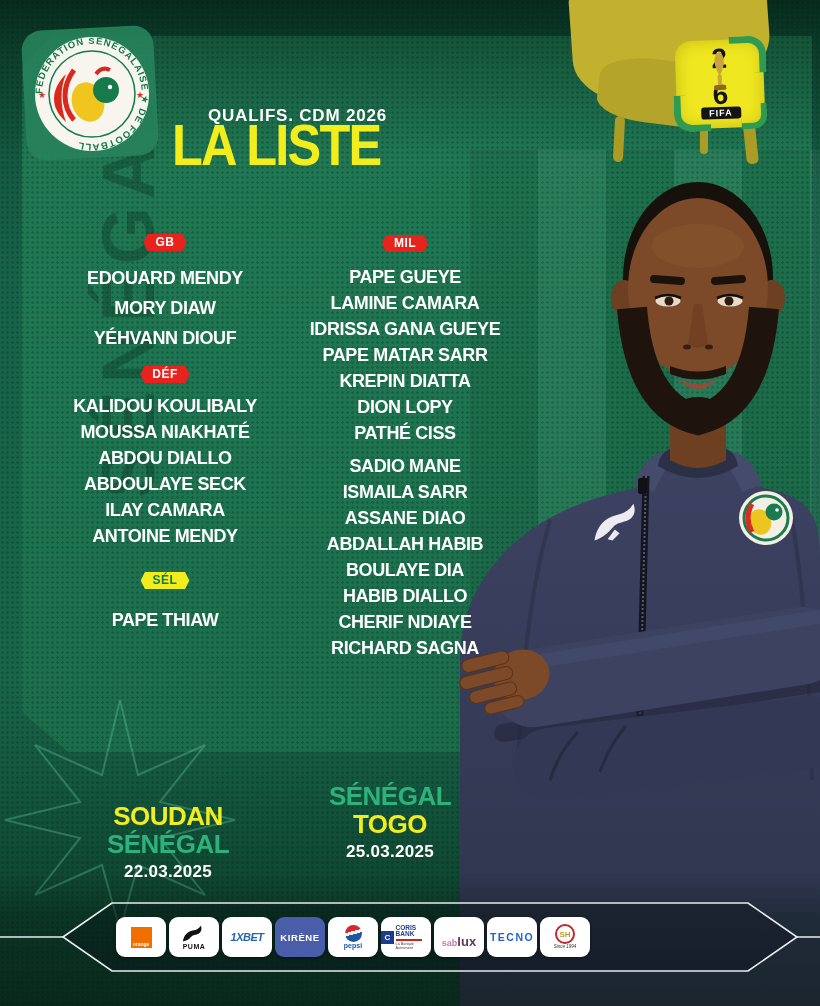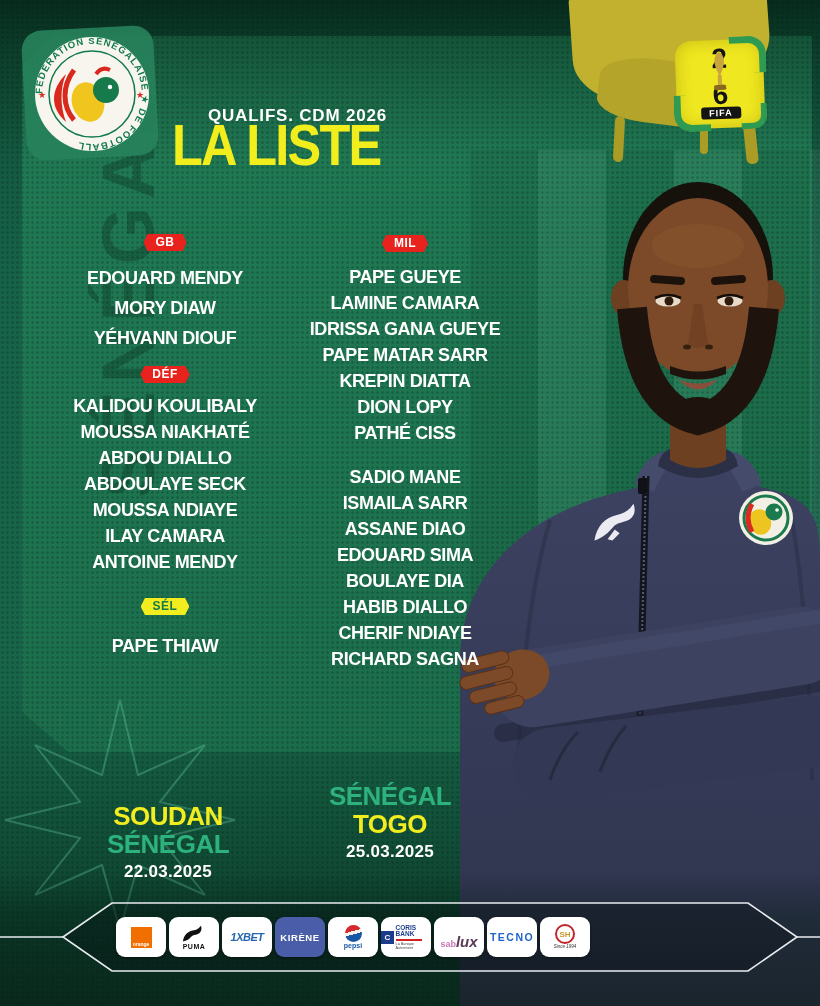--- a/index.html
+++ b/index.html
@@ -80,21 +80,21 @@
     background:linear-gradient(165deg,#d6282f 38%,#f5f2ea 38% 54%,#1a57a5 54%);}
   .lg-pepsi-word{font-size:7px;color:#1a57a5;font-weight:700;line-height:8px;}
   .lg-coris{display:flex;align-items:center;gap:2px;}
   .lg-coris-icon{width:13px;height:13px;background:#1b3c8c;color:#fff;font-size:8px;font-weight:900;
     display:flex;align-items:center;justify-content:center;}
   .lg-coris-text{display:flex;flex-direction:column;align-items:flex-start;}
   .lg-coris-name{font-size:6.5px;line-height:6.5px;font-weight:900;color:#1b3c8c;width:26px;}
   .lg-coris-bar{width:26px;height:2px;background:#d02020;margin:1px 0;}
   .lg-coris-tag{font-size:3.8px;color:#444;line-height:4px;}
   .lg-sab{font-size:9px;font-weight:700;color:#c777b3;}
-  .lg-lux{font-size:15px;font-weight:900;font-style:italic;color:#5a3a57;margin-top:9px;}
+  .lg-lux{font-size:13px;font-weight:900;color:#5a3a57;margin-top:9px;}
   .lg-tecno{font-size:10.5px;font-weight:900;color:#2163c9;letter-spacing:1.5px;}
   .lg-s94-emblem{width:16px;height:16px;border-radius:50%;border:2px solid #c0272d;
     display:flex;align-items:center;justify-content:center;font-size:8px;font-weight:900;color:#c79a2c;}
   .lg-s94-tag{font-size:4.5px;font-style:italic;color:#333;line-height:6px;}
   svg text{font-family:"Liberation Sans","DejaVu Sans",sans-serif;}
 </style>
 </head>
 <body>
 
 <div class="stage">
@@ -239,46 +239,45 @@
       <span class="pl">EDOUARD MENDY</span>
       <span class="pl">MORY DIAW</span>
       <span class="pl">YÉHVANN DIOUF</span>
     </div>
     <div style="margin-top:11px;"><span class="badge">DÉF</span></div>
     <div class="names" style="margin-top:10px;">
       <span class="pl">KALIDOU KOULIBALY</span>
       <span class="pl">MOUSSA NIAKHATÉ</span>
       <span class="pl">ABDOU DIALLO</span>
       <span class="pl">ABDOULAYE SECK</span>
-      <span class="pl">MOUSSA NDIAYE</span>
       <span class="pl">ILAY CAMARA</span>
       <span class="pl">ANTOINE MENDY</span>
     </div>
     <div style="margin-top:21px;"><span class="badge badge-sel">SÉL</span></div>
     <div class="names" style="margin-top:18px;">
       <span class="pl">PAPE THIAW</span>
     </div>
   </div>
 
   <div class="abs col col-right">
     <div style="margin-top:7px;"><span class="badge">MIL</span></div>
     <div class="names" style="margin-top:12px;">
       <span class="pl">PAPE GUEYE</span>
       <span class="pl">LAMINE CAMARA</span>
       <span class="pl">IDRISSA GANA GUEYE</span>
       <span class="pl">PAPE MATAR SARR</span>
       <span class="pl">KREPIN DIATTA</span>
       <span class="pl">DION LOPY</span>
       <span class="pl">PATHÉ CISS</span>
     </div>
-    <div class="names" style="margin-top:18px;text-align:center;">
+    <div class="names" style="margin-top:7px;text-align:center;">
       <span class="pl">SADIO MANE</span>
       <span class="pl">ISMAILA SARR</span>
       <span class="pl">ASSANE DIAO</span>
-      <span class="pl">EDOUARD SIMA</span>
+      <span class="pl">ABDALLAH HABIB</span>
       <span class="pl">BOULAYE DIA</span>
       <span class="pl">HABIB DIALLO</span>
       <span class="pl">CHERIF NDIAYE</span>
       <span class="pl">RICHARD SAGNA</span>
     </div>
   </div>
 
   <div class="abs fx" style="left:84px;top:802px;">
     <div class="fx-line c-yellow">SOUDAN</div>
     <div class="fx-line c-green">SÉNÉGAL</div>

